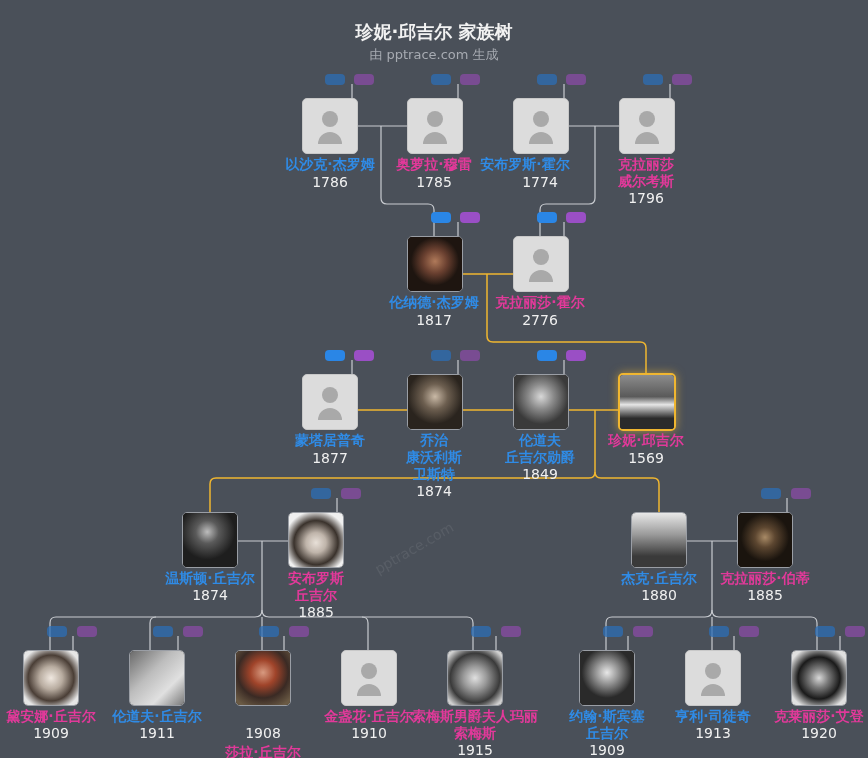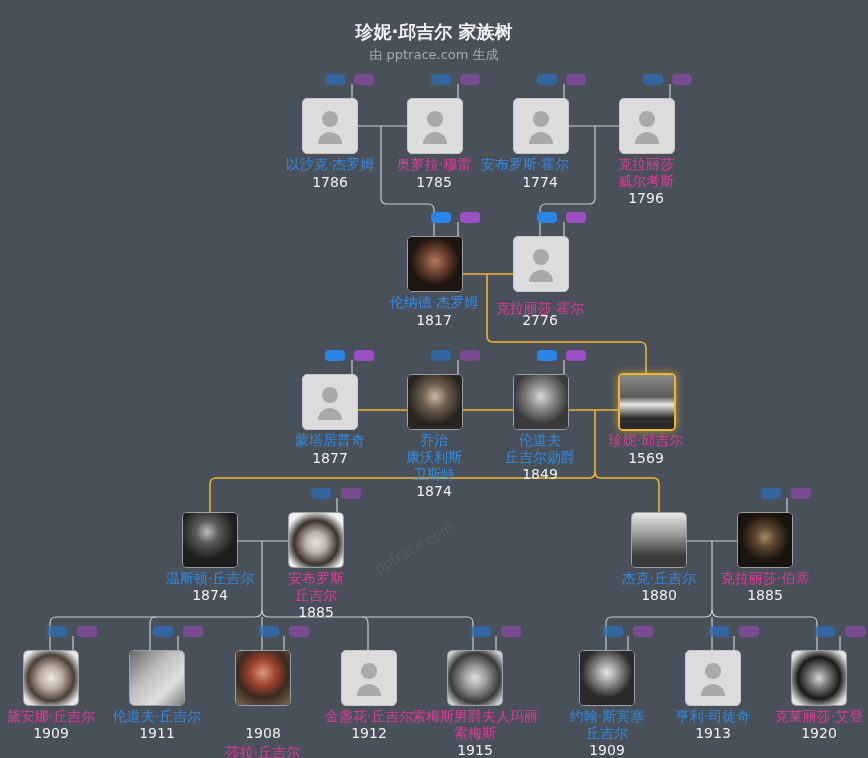--- a/index.html
+++ b/index.html
@@ -6,21 +6,21 @@
   body{width:868px;height:758px;background:#4a5059;position:relative;overflow:hidden;font-family:"DejaVu Sans","Liberation Sans",sans-serif;}
   .title{position:absolute;left:0;width:868px;top:20px;text-align:center;color:#f2f2f2;font-size:18px;font-weight:bold;}
   .subtitle{position:absolute;left:0;width:868px;top:46px;text-align:center;color:#a7abb2;font-size:13px;}
   svg.lines{position:absolute;left:0;top:0;}
   .photo{position:absolute;width:54px;height:54px;border-radius:5px;border:1px solid #9a9ea5;overflow:hidden;background:#222;}
   .photo.placeholder{background:#dcdcdc;border-color:#c8c8c8;}
   .photo.focus{border:2px solid #f0b630;box-shadow:0 0 10px rgba(240,182,48,0.6);}
   .ph-head{position:absolute;left:19px;top:12px;width:16px;height:16px;border-radius:50%;background:#a9a9a9;}
   .ph-body{position:absolute;left:15px;top:33px;width:24px;height:12px;border-radius:12px 12px 0 0;background:#a9a9a9;}
   .pic{position:absolute;inset:0;}
-  .name{position:absolute;font-size:14px;font-weight:normal;line-height:16px;text-align:center;white-space:nowrap;}
+  .name{position:absolute;font-size:14px;font-weight:bold;line-height:16px;text-align:center;white-space:nowrap;}
   .name.m{color:#2f8be6;}
   .name.f{color:#e2399a;}
   .year{position:absolute;font-size:14px;color:#f0f0f0;line-height:16px;text-align:center;width:80px;}
   .pill{position:absolute;width:20px;height:11px;border-radius:4px;}
   .pill.b{background:#2c6eb6;opacity:0.75;}
   .pill.p{background:#8a4ba6;opacity:0.75;}
   .pill.b.on{background:#2a86e6;opacity:1;}
   .pill.p.on{background:#9a4fc5;opacity:1;}
   .watermark{position:absolute;left:370px;top:540px;color:rgba(255,255,255,0.08);font-size:14px;transform:rotate(-30deg);}
 </style>
@@ -122,21 +122,21 @@
   </div>
 <div class="name m" style="left:374px;top:294px;width:120px">伦纳德·杰罗姆</div>
 <div class="year" style="left:394px;top:312px">1817</div>
 
 <div class="pill b on" style="left:537px;top:212px"></div>
 <div class="pill p on" style="left:566px;top:212px"></div>
 <div class="photo placeholder" style="left:513px;top:236px">
     <div class="ph-head"></div>
     <div class="ph-body"></div>
   </div>
-<div class="name f" style="left:480px;top:300px;width:120px">克拉丽莎·霍尔</div>
+<div class="name f" style="left:480px;top:294px;width:120px">克拉丽莎·霍尔</div>
 <div class="year" style="left:500px;top:312px">2776</div>
 
 <div class="pill b on" style="left:325px;top:350px"></div>
 <div class="pill p on" style="left:354px;top:350px"></div>
 <div class="photo placeholder" style="left:302px;top:374px">
     <div class="ph-head"></div>
     <div class="ph-body"></div>
   </div>
 <div class="name m" style="left:270px;top:432px;width:120px">蒙塔居普奇</div>
 <div class="year" style="left:290px;top:450px">1877</div>
@@ -217,21 +217,21 @@
     <div class="pic" style="background:radial-gradient(circle at 50% 40%,#d89a80 0,#a0442a 30%,#3a2a24 60%,#6a5a44 90%)"></div>
   </div>
 <div class="name f" style="left:203px;top:744px;width:120px">莎拉·丘吉尔</div>
 <div class="year" style="left:223px;top:725px">1908</div>
 
 <div class="photo placeholder" style="left:341px;top:650px">
     <div class="ph-head"></div>
     <div class="ph-body"></div>
   </div>
 <div class="name f" style="left:309px;top:708px;width:120px">金盏花·丘吉尔</div>
-<div class="year" style="left:329px;top:725px">1912</div>
+<div class="year" style="left:329px;top:725px">1910</div>
 
 <div class="pill b" style="left:471px;top:626px"></div>
 <div class="pill p" style="left:501px;top:626px"></div>
 <div class="photo" style="left:447px;top:650px">
     <div class="pic" style="background:radial-gradient(circle at 50% 50%,#e0e0e0 0,#9a9a9a 30%,#3a3a3a 65%,#d0d0d0 90%)"></div>
   </div>
 <div class="name f" style="left:400px;top:708px;width:150px">索梅斯男爵夫人玛丽</div>
 <div class="name f" style="left:415px;top:725px;width:120px">索梅斯</div>
 <div class="year" style="left:435px;top:742px">1915</div>
 

